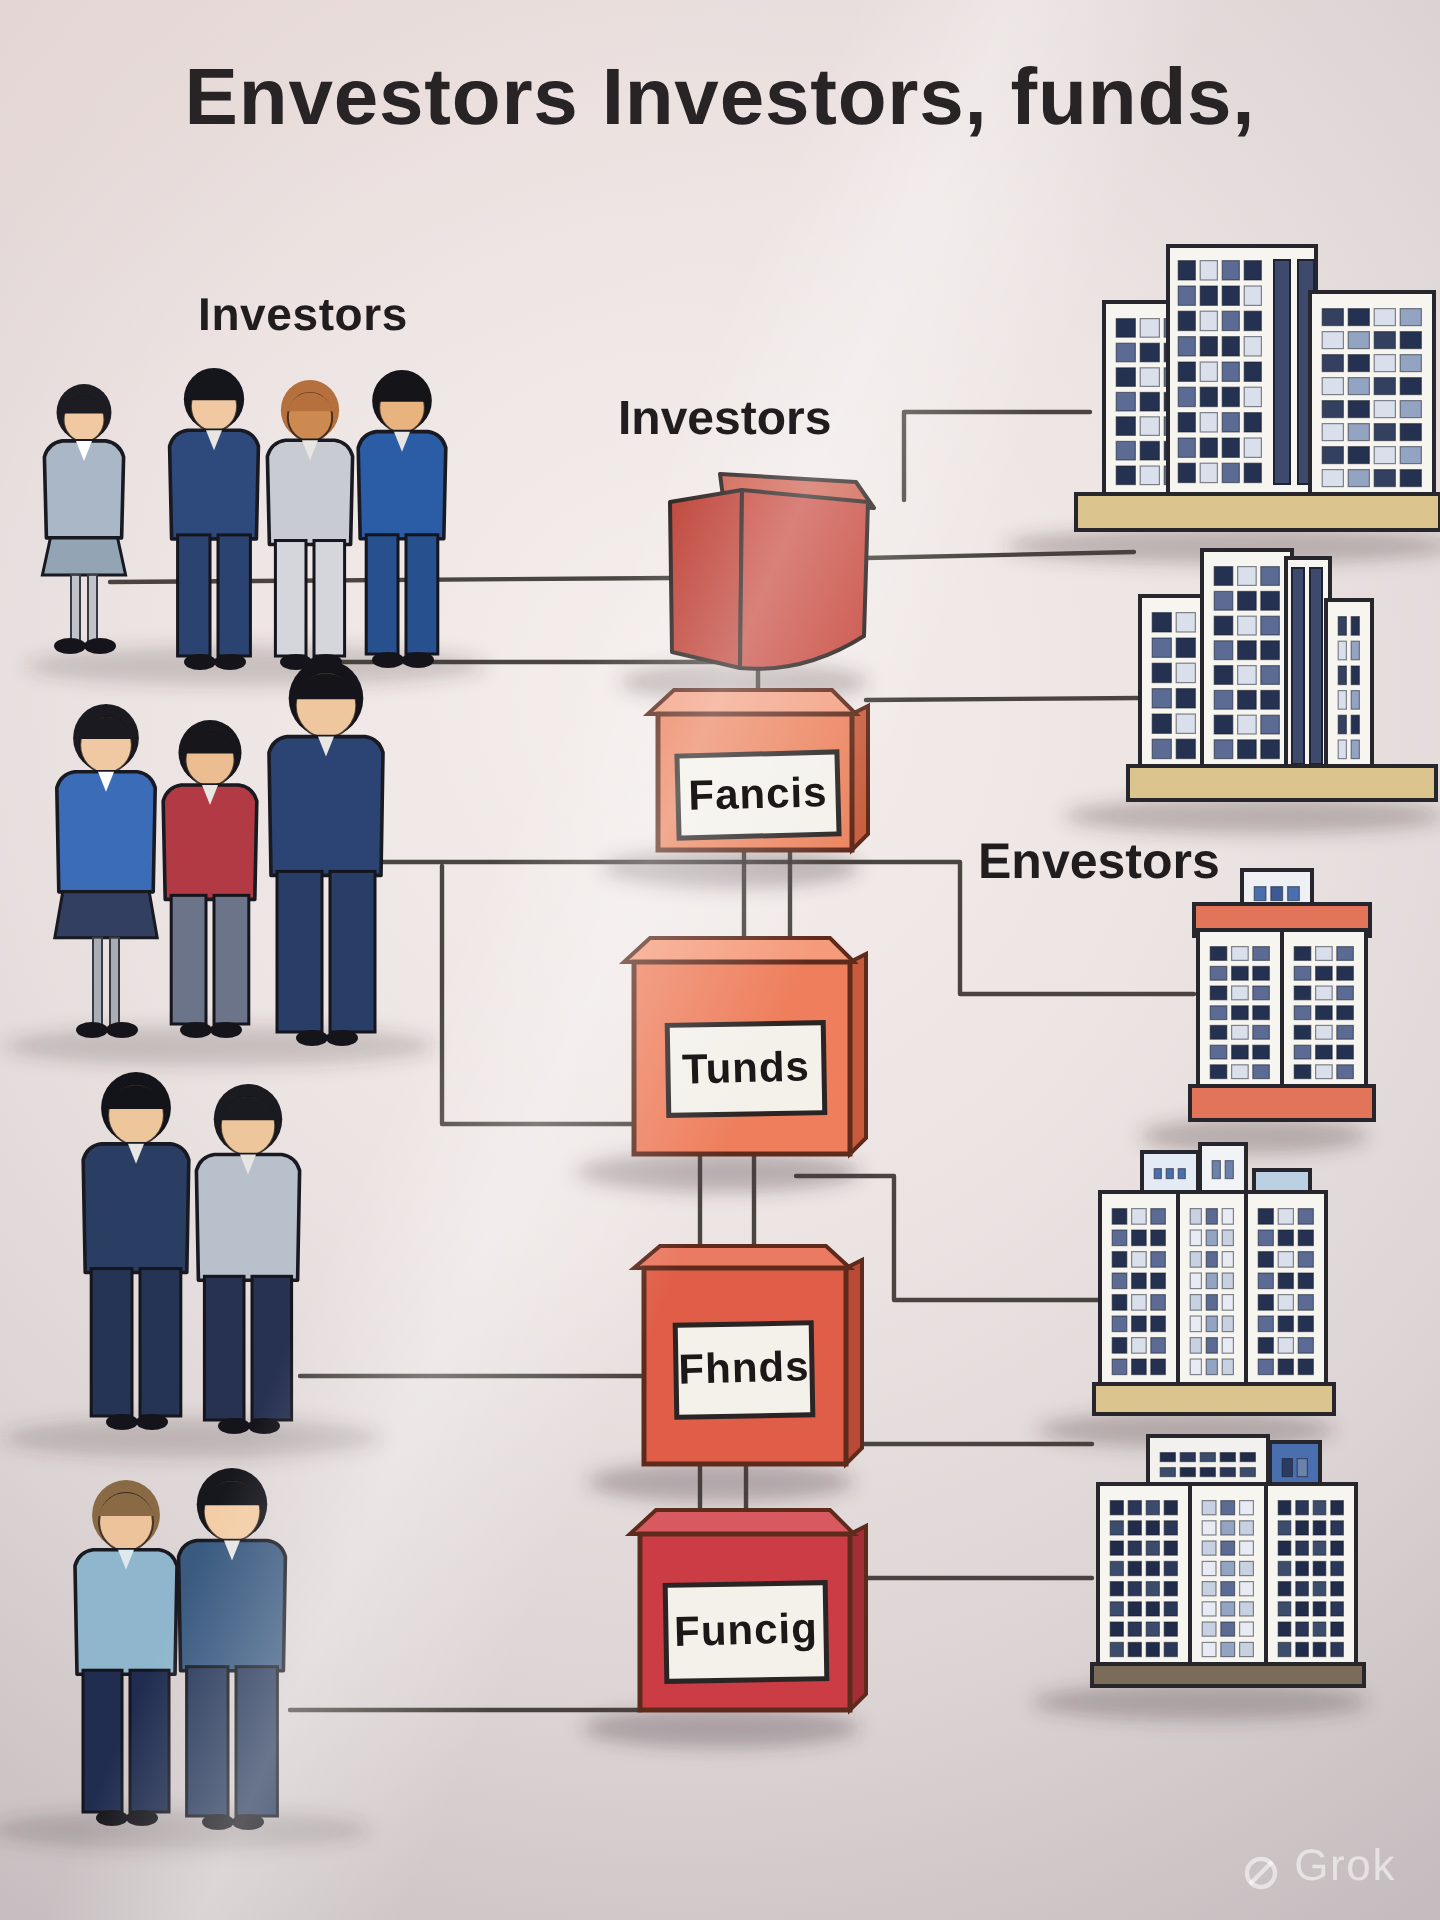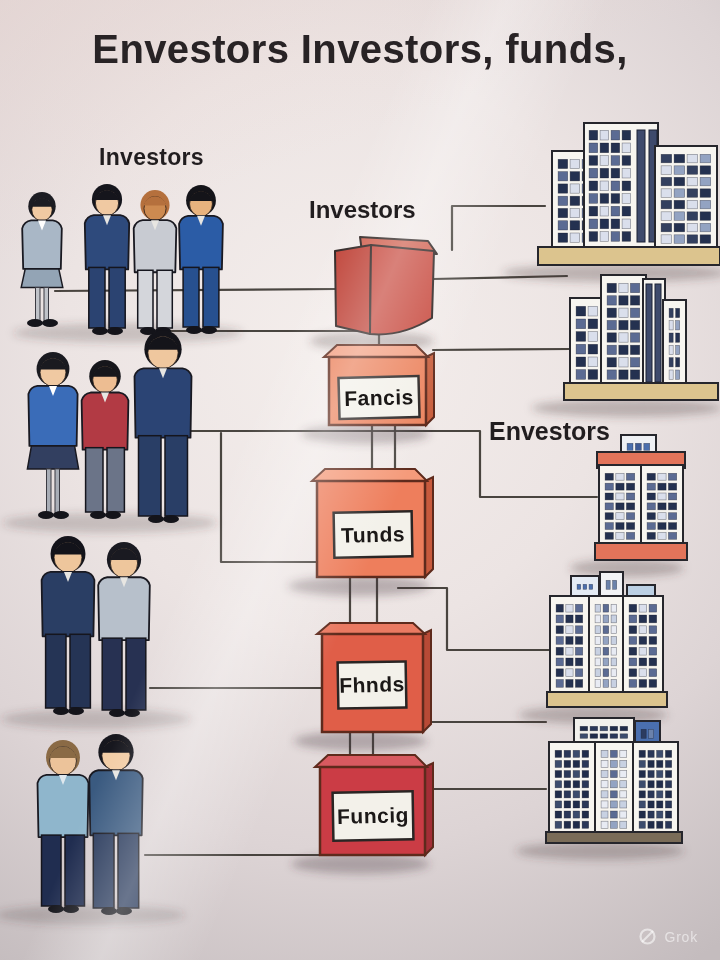--- a/index.html
+++ b/index.html
@@ -26,22 +26,22 @@
   .fund-label{
     position:absolute;width:110px;text-align:center;
     font-size:21px;font-weight:700;color:#1b1817;letter-spacing:0.5px;
     transform:translate(-50%,-50%) rotate(-1.5deg);
   }
   #fund-label-1{left:379px;top:398px;}
   #fund-label-2{left:373px;top:535px;}
   #fund-label-3{left:372px;top:685px;}
   #fund-label-4{left:373px;top:816px;}
   .watermark{
-    position:absolute;right:22px;bottom:14px;display:flex;align-items:center;gap:7px;
-    color:rgba(255,255,255,0.55);font-size:14px;letter-spacing:0.8px;
+    position:absolute;right:22px;bottom:14px;display:flex;align-items:flex-end;gap:7px;
+    color:rgba(255,255,255,0.55);font-size:22px;letter-spacing:0.8px;
   }
 </style>
 </head>
 <body>
 
 <div class="canvas">
   <svg class="scene" id="scene" width="720" height="960" viewBox="0 0 720 960">
       <defs>
         <filter id="b5" x="-60%" y="-60%" width="220%" height="220%">
           <feGaussianBlur stdDeviation="4.5"></feGaussianBlur>

